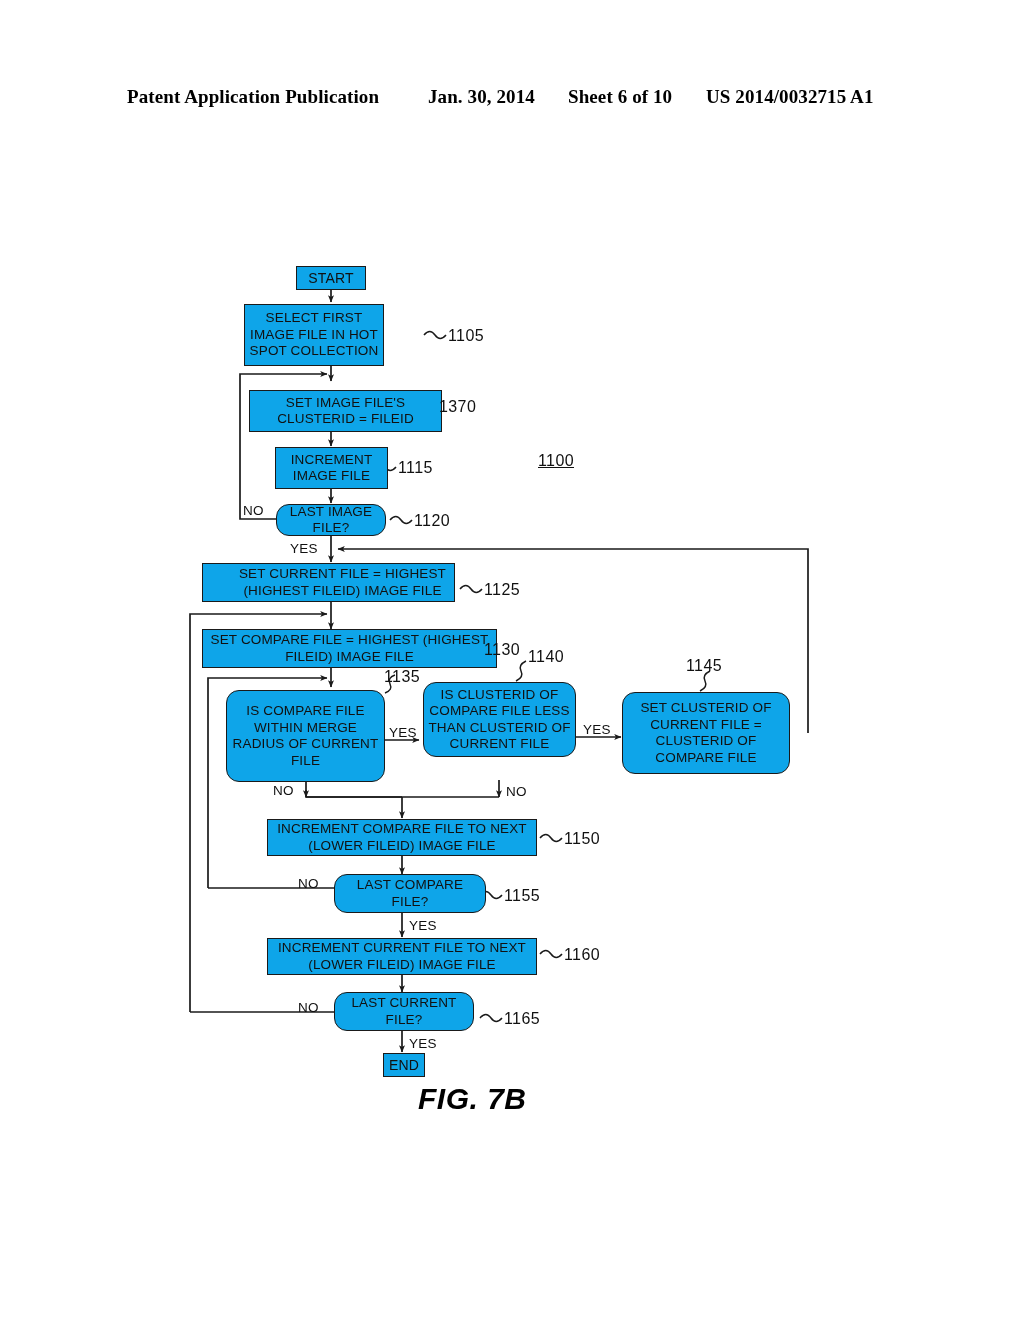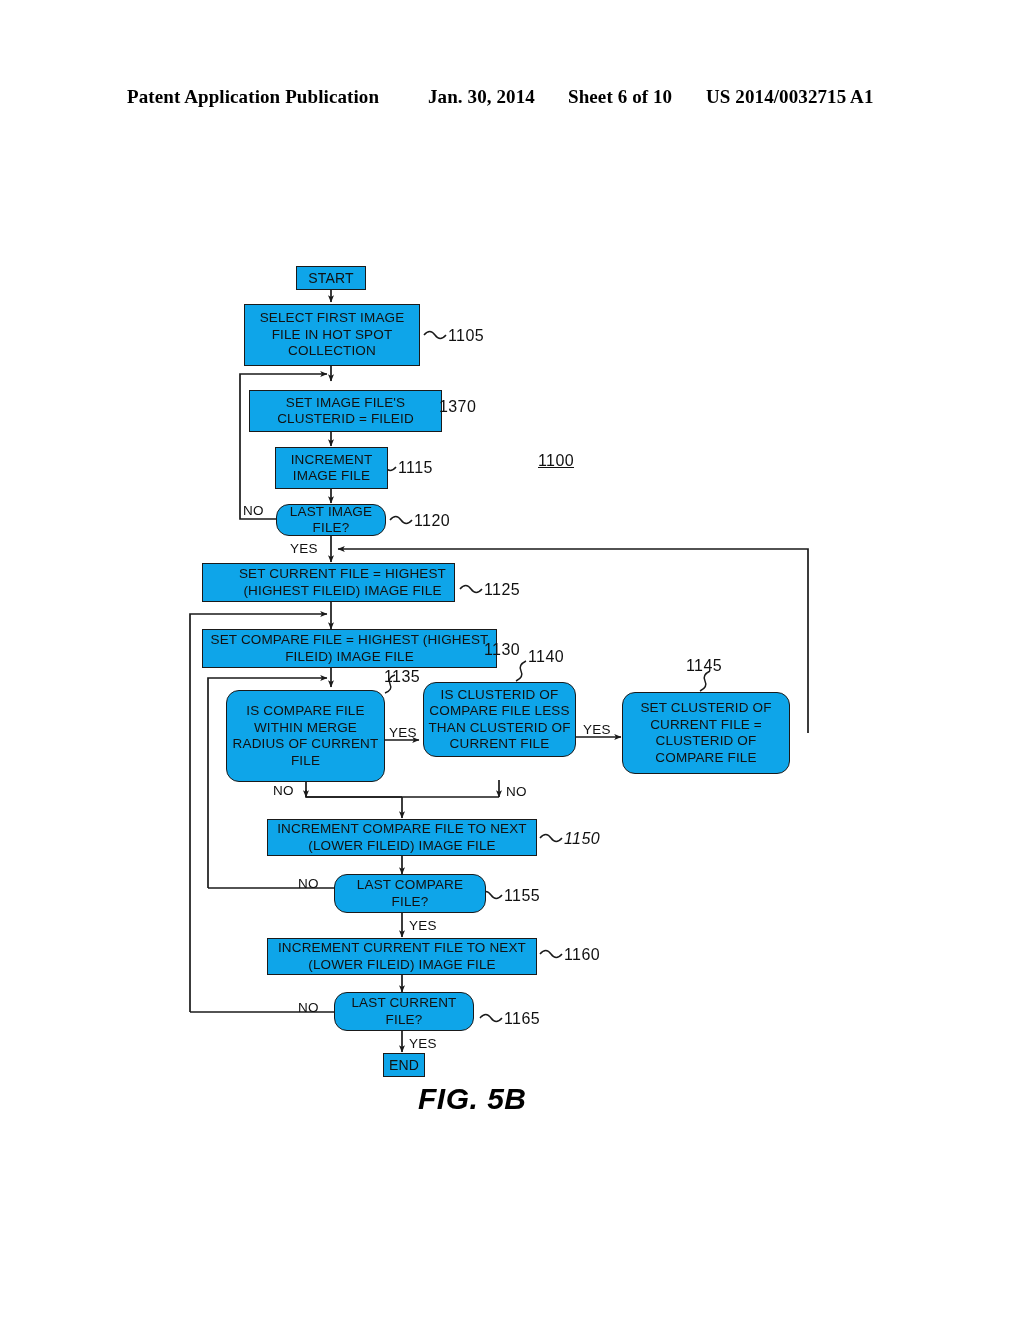--- a/index.html
+++ b/index.html
@@ -191,21 +191,21 @@
       <path d="M480,1018 q6,-7 11,0 q5,7 11,0" stroke-width="1.5"></path>
 
       <path d="M385,693 q8,-3 5,-9 q-3,-6 5,-9" stroke-width="1.5"></path>
       <path d="M516,681 q8,-4 5,-10 q-3,-6 5,-10" stroke-width="1.5"></path>
       <path d="M700,691 q8,-4 5,-10 q-3,-6 5,-10" stroke-width="1.5"></path>
     </g>
   </svg>
 
   <div class="node terminal" style="left:296px; top:266px; width:70px; height:24px;">START</div>
 
-  <div class="node" style="left:244px; top:304px; width:176px; height:62px;">SELECT FIRST IMAGE FILE IN HOT SPOT COLLECTION</div>
+  <div class="node" style="left:244px; top:304px; width:140px; height:62px;">SELECT FIRST IMAGE FILE IN HOT SPOT COLLECTION</div>
 
   <div class="node" style="left:249px; top:390px; width:193px; height:42px;">SET IMAGE FILE'S CLUSTERID = FILEID</div>
 
   <div class="node" style="left:275px; top:447px; width:113px; height:42px;">INCREMENT IMAGE FILE</div>
 
   <div class="node rounded" style="left:276px; top:504px; width:110px; height:32px;">LAST IMAGE FILE?</div>
 
   <div class="node" style="left:202px; top:563px; width:253px; height:39px;padding-left:32px;">SET CURRENT FILE = HIGHEST (HIGHEST FILEID) IMAGE FILE</div>
 
   <div class="node" style="left:202px; top:629px; width:295px; height:39px;">SET COMPARE FILE = HIGHEST (HIGHEST FILEID) IMAGE FILE</div>
@@ -244,19 +244,19 @@
   <span class="ref-num" style="left:448px; top:327px;">1105</span>
   <span class="ref-num" style="left:439px; top:398px;">1370</span>
   <span class="ref-num" style="left:398px; top:459px;">1115</span>
   <span class="ref-num" style="left:414px; top:512px;">1120</span>
   <span class="ref-num underlined" style="left:538px; top:452px;">1100</span>
   <span class="ref-num" style="left:484px; top:581px;">1125</span>
   <span class="ref-num" style="left:484px; top:641px;">1130</span>
   <span class="ref-num" style="left:384px; top:668px;">1135</span>
   <span class="ref-num" style="left:528px; top:648px;">1140</span>
   <span class="ref-num" style="left:686px; top:657px;">1145</span>
-  <span class="ref-num" style="left:564px; top:830px;font-style:italic;">1150</span>
+  <span class="ref-num" style="left:564px; top:830px;">1150</span>
   <span class="ref-num" style="left:504px; top:887px;">1155</span>
   <span class="ref-num" style="left:564px; top:946px;">1160</span>
   <span class="ref-num" style="left:504px; top:1010px;">1165</span>
 
-  <div id="fig-caption">FIG. 5B</div>
+  <div id="fig-caption">FIG. 7B</div>
 </div>
 
 </body></html>

